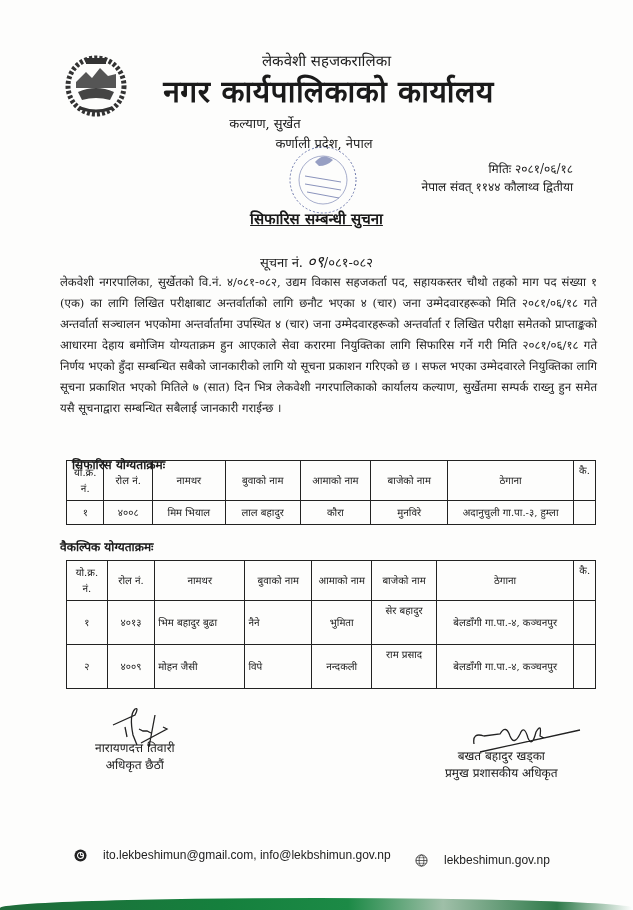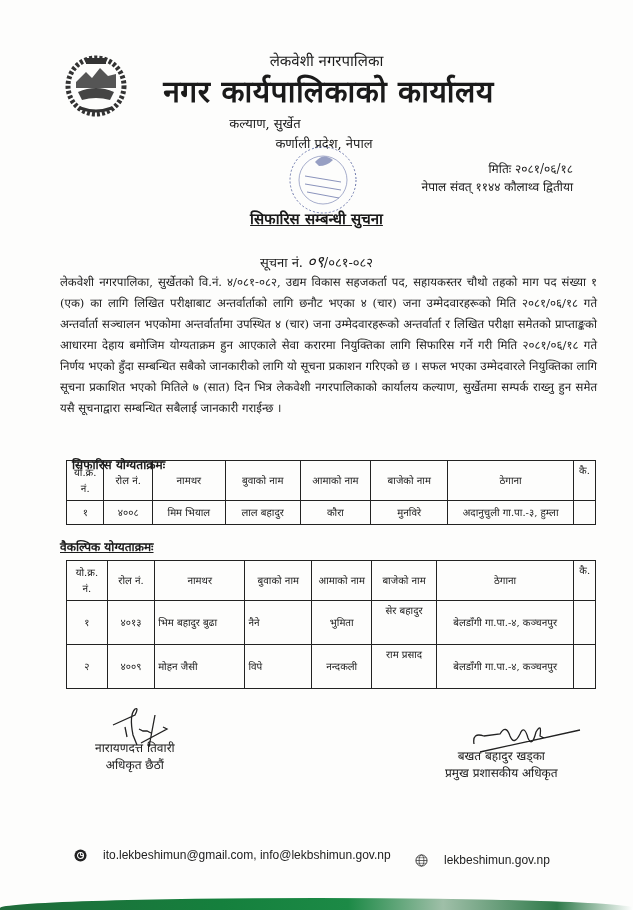--- a/index.html
+++ b/index.html
@@ -58,21 +58,21 @@
 <div class="page">
 
   <svg class="emblem" viewBox="0 0 72 72">
     <circle cx="36" cy="38" r="28" fill="none" stroke="#333" stroke-width="5" stroke-dasharray="3 2"></circle>
     <path d="M16 34 L26 24 L32 30 L40 20 L48 28 L56 26 L56 40 L16 40 Z" fill="#555"></path>
     <path d="M18 44 Q36 36 54 44 L50 52 Q36 48 22 52 Z" fill="#444"></path>
     <rect x="26" y="10" width="20" height="6" fill="#333"></rect>
     <path d="M20 60 Q36 66 52 60" stroke="#333" stroke-width="3" fill="none"></path>
   </svg>
 
-  <div class="hdr-line1">लेकवेशी नगरपालिका</div>
+  <div class="hdr-line1">लेकवेशी सहजकरालिका</div>
   <div class="hdr-title">नगर कार्यपालिकाको कार्यालय</div>
   <div class="hdr-line3">कल्याण, सुर्खेत</div>
   <div class="hdr-line4">कर्णाली प्रदेश, नेपाल</div>
 
   <svg class="stamp" viewBox="0 0 72 72">
     <circle cx="36" cy="36" r="33" fill="none" stroke="#3b4a8f" stroke-width="1" stroke-dasharray="2 2"></circle>
     <circle cx="36" cy="36" r="24" fill="none" stroke="#3b4a8f" stroke-width="0.6"></circle>
     <path d="M28 18 Q36 8 46 16 Q40 22 32 22 Z" fill="#3b4a8f" opacity="0.7"></path>
     <line x1="18" y1="32" x2="54" y2="38" stroke="#3b4a8f" stroke-width="0.8"></line>
     <line x1="18" y1="40" x2="54" y2="46" stroke="#3b4a8f" stroke-width="0.8"></line>
@@ -114,21 +114,21 @@
         <td>मिम भियाल</td>
         <td>लाल बहादुर</td>
         <td>कौरा</td>
         <td>मुनविरे</td>
         <td>अदानुचुली गा.पा.-३, हुम्ला</td>
         <td></td>
       </tr>
     </tbody>
   </table>
 
-  <div class="section-label" style="top:538px;text-decoration:underline;">वैकल्पिक योग्यताक्रमः</div>
+  <div class="section-label" style="top:538px;">वैकल्पिक योग्यताक्रमः</div>
   <table class="tbl t2">
     <thead>
       <tr>
         <th style="width:38px">यो.क्र. नं.</th>
         <th style="width:44px">रोल नं.</th>
         <th style="width:84px">नामथर</th>
         <th style="width:62px">बुवाको नाम</th>
         <th style="width:56px">आमाको नाम</th>
         <th style="width:60px">बाजेको नाम</th>
         <th style="width:128px">ठेगाना</th>

